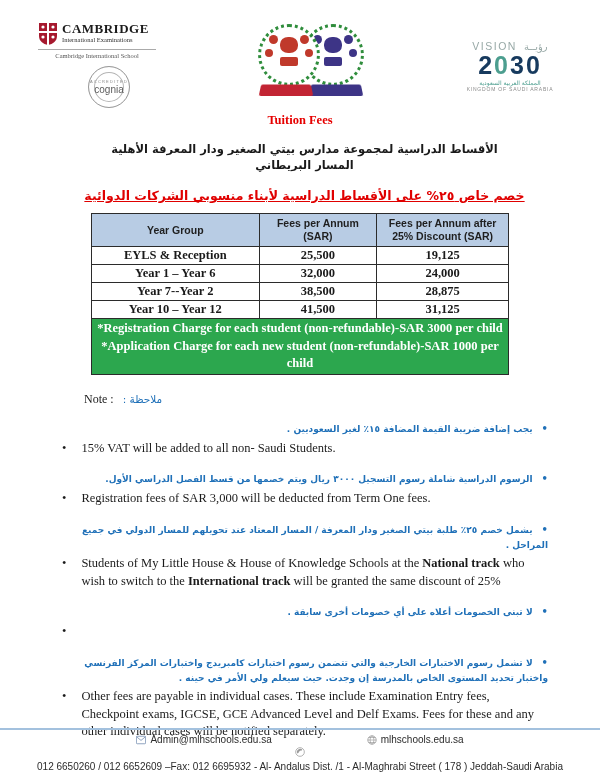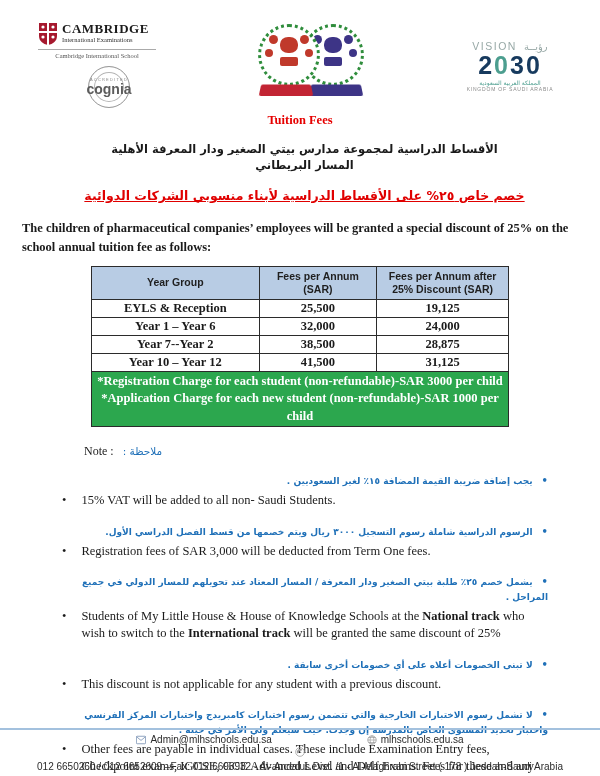--- a/index.html
+++ b/index.html
@@ -12,21 +12,21 @@
   .cam-row{display:flex;gap:4px;align-items:flex-start;}
   .cam-shield{width:20px;height:24px;flex:0 0 auto;}
   .cam-name{font-weight:bold;font-size:13px;letter-spacing:.5px;line-height:1;color:#1c1c1c;}
   .cam-sub{font-size:6.5px;color:#333;margin-top:1px;}
   .cam-line{border-top:1px solid #aaa;margin:3px 0 2px;width:118px;}
   .cam-school{font-size:6.5px;color:#555;width:118px;text-align:center;}
   .cognia{position:absolute;left:88px;top:66px;width:40px;height:40px;border-radius:50%;
           border:1.5px solid #9a9a9a;box-shadow:inset 0 0 0 5px #fff,inset 0 0 0 6px #b5b5b5;
           display:flex;flex-direction:column;align-items:center;justify-content:center;background:#fff;}
   .cognia-arc{font-size:4px;letter-spacing:1.2px;color:#8a8a8a;font-family:"Liberation Sans",sans-serif;}
-  .cognia-name{font-size:14px;font-weight:bold;color:#5c5c5c;font-family:"Liberation Sans",sans-serif;line-height:1.1;}
+  .cognia-name{font-size:10px;font-weight:normal;color:#5c5c5c;font-family:"Liberation Sans",sans-serif;line-height:1.1;}
 
   .school-logo{position:absolute;left:258px;top:22px;width:106px;height:74px;}
   .emblem{position:absolute;width:56px;height:56px;border-radius:50%;border:3px dotted #2f8d3c;background:#fff;}
   .emblem-red{left:0;top:2px;z-index:2;}
   .emblem-blue{right:0;top:2px;z-index:1;}
   .dotc{position:absolute;border-radius:50%;}
   .red .dotc{background:#c0392b;}
   .blue .dotc{background:#3d3486;}
   .dot-big{width:18px;height:16px;left:19px;top:10px;border-radius:45%;}
   .dot-a{width:9px;height:9px;left:8px;top:8px;}
@@ -150,21 +150,20 @@
     </div>
   </div>
 
   <div class="main">
 
     <div class="tuition">Tuition Fees</div>
     <div class="ar ar-title">الأقساط الدراسية لمجموعة مدارس بيتي الصغير ودار المعرفة الأهلية</div>
     <div class="ar ar-title2">المسار البريطاني</div>
     <div><span class="ar discount-heading">خصم خاص ٢٥% على الأقساط الدراسية لأبناء منسوبي الشركات الدوائية</span></div>
 
-    <p class="intro">The children of pharmaceutical companies’ employees will be granted a special discount of 25% on the school annual tuition fee as follows:</p>
 
     <table class="fees">
       <colgroup>
           <col style="width:168px">
           <col style="width:118px">
           <col style="width:132px">
         </colgroup>
       <tbody>
           <tr>
         <th>Year Group</th>
@@ -220,21 +219,20 @@
 
       <div class="bullet-ar ar"><span class="bdot">•</span><span>يشمل خصم ٢٥٪ طلبة بيتي الصغير ودار المعرفة / المسار المعتاد عند تحويلهم للمسار الدولي في جميع المراحل .</span></div>
       <div class="bullet-en">
           <span class="bdot">•</span>
           <span><span>Students of My Little House &amp; House of Knowledge Schools at the </span><span class="bold">National track</span><span> who wish to switch to the </span><span class="bold">International track</span><span> will be granted the same discount of 25%</span></span>
         </div>
 
       <div class="bullet-ar ar"><span class="bdot">•</span><span>لا تبنى الخصومات أعلاه على أي خصومات أخرى سابقة .</span></div>
       <div class="bullet-en">
           <span class="bdot">•</span>
-          <span>This discount is not applicable for any student with a previous discount.</span>
         </div>
 
       <div class="bullet-ar ar"><span class="bdot">•</span><span>لا تشمل رسوم الاختبارات الخارجية والتي تتضمن رسوم اختبارات كامبريدج واختبارات المركز الفرنسي واختبار تحديد المستوى الخاص بالمدرسة إن وجدت. حيث سيعلم ولي الأمر في حينه .</span></div>
       <div class="bullet-en">
           <span class="bdot">•</span>
           <span>Other fees are payable in individual cases. These include Examination Entry fees, Checkpoint exams, IGCSE, GCE Advanced Level and Delf Exams. Fees for these and any other individual cases will be notified separately.</span>
         </div>
     </div>
 
   </div>

